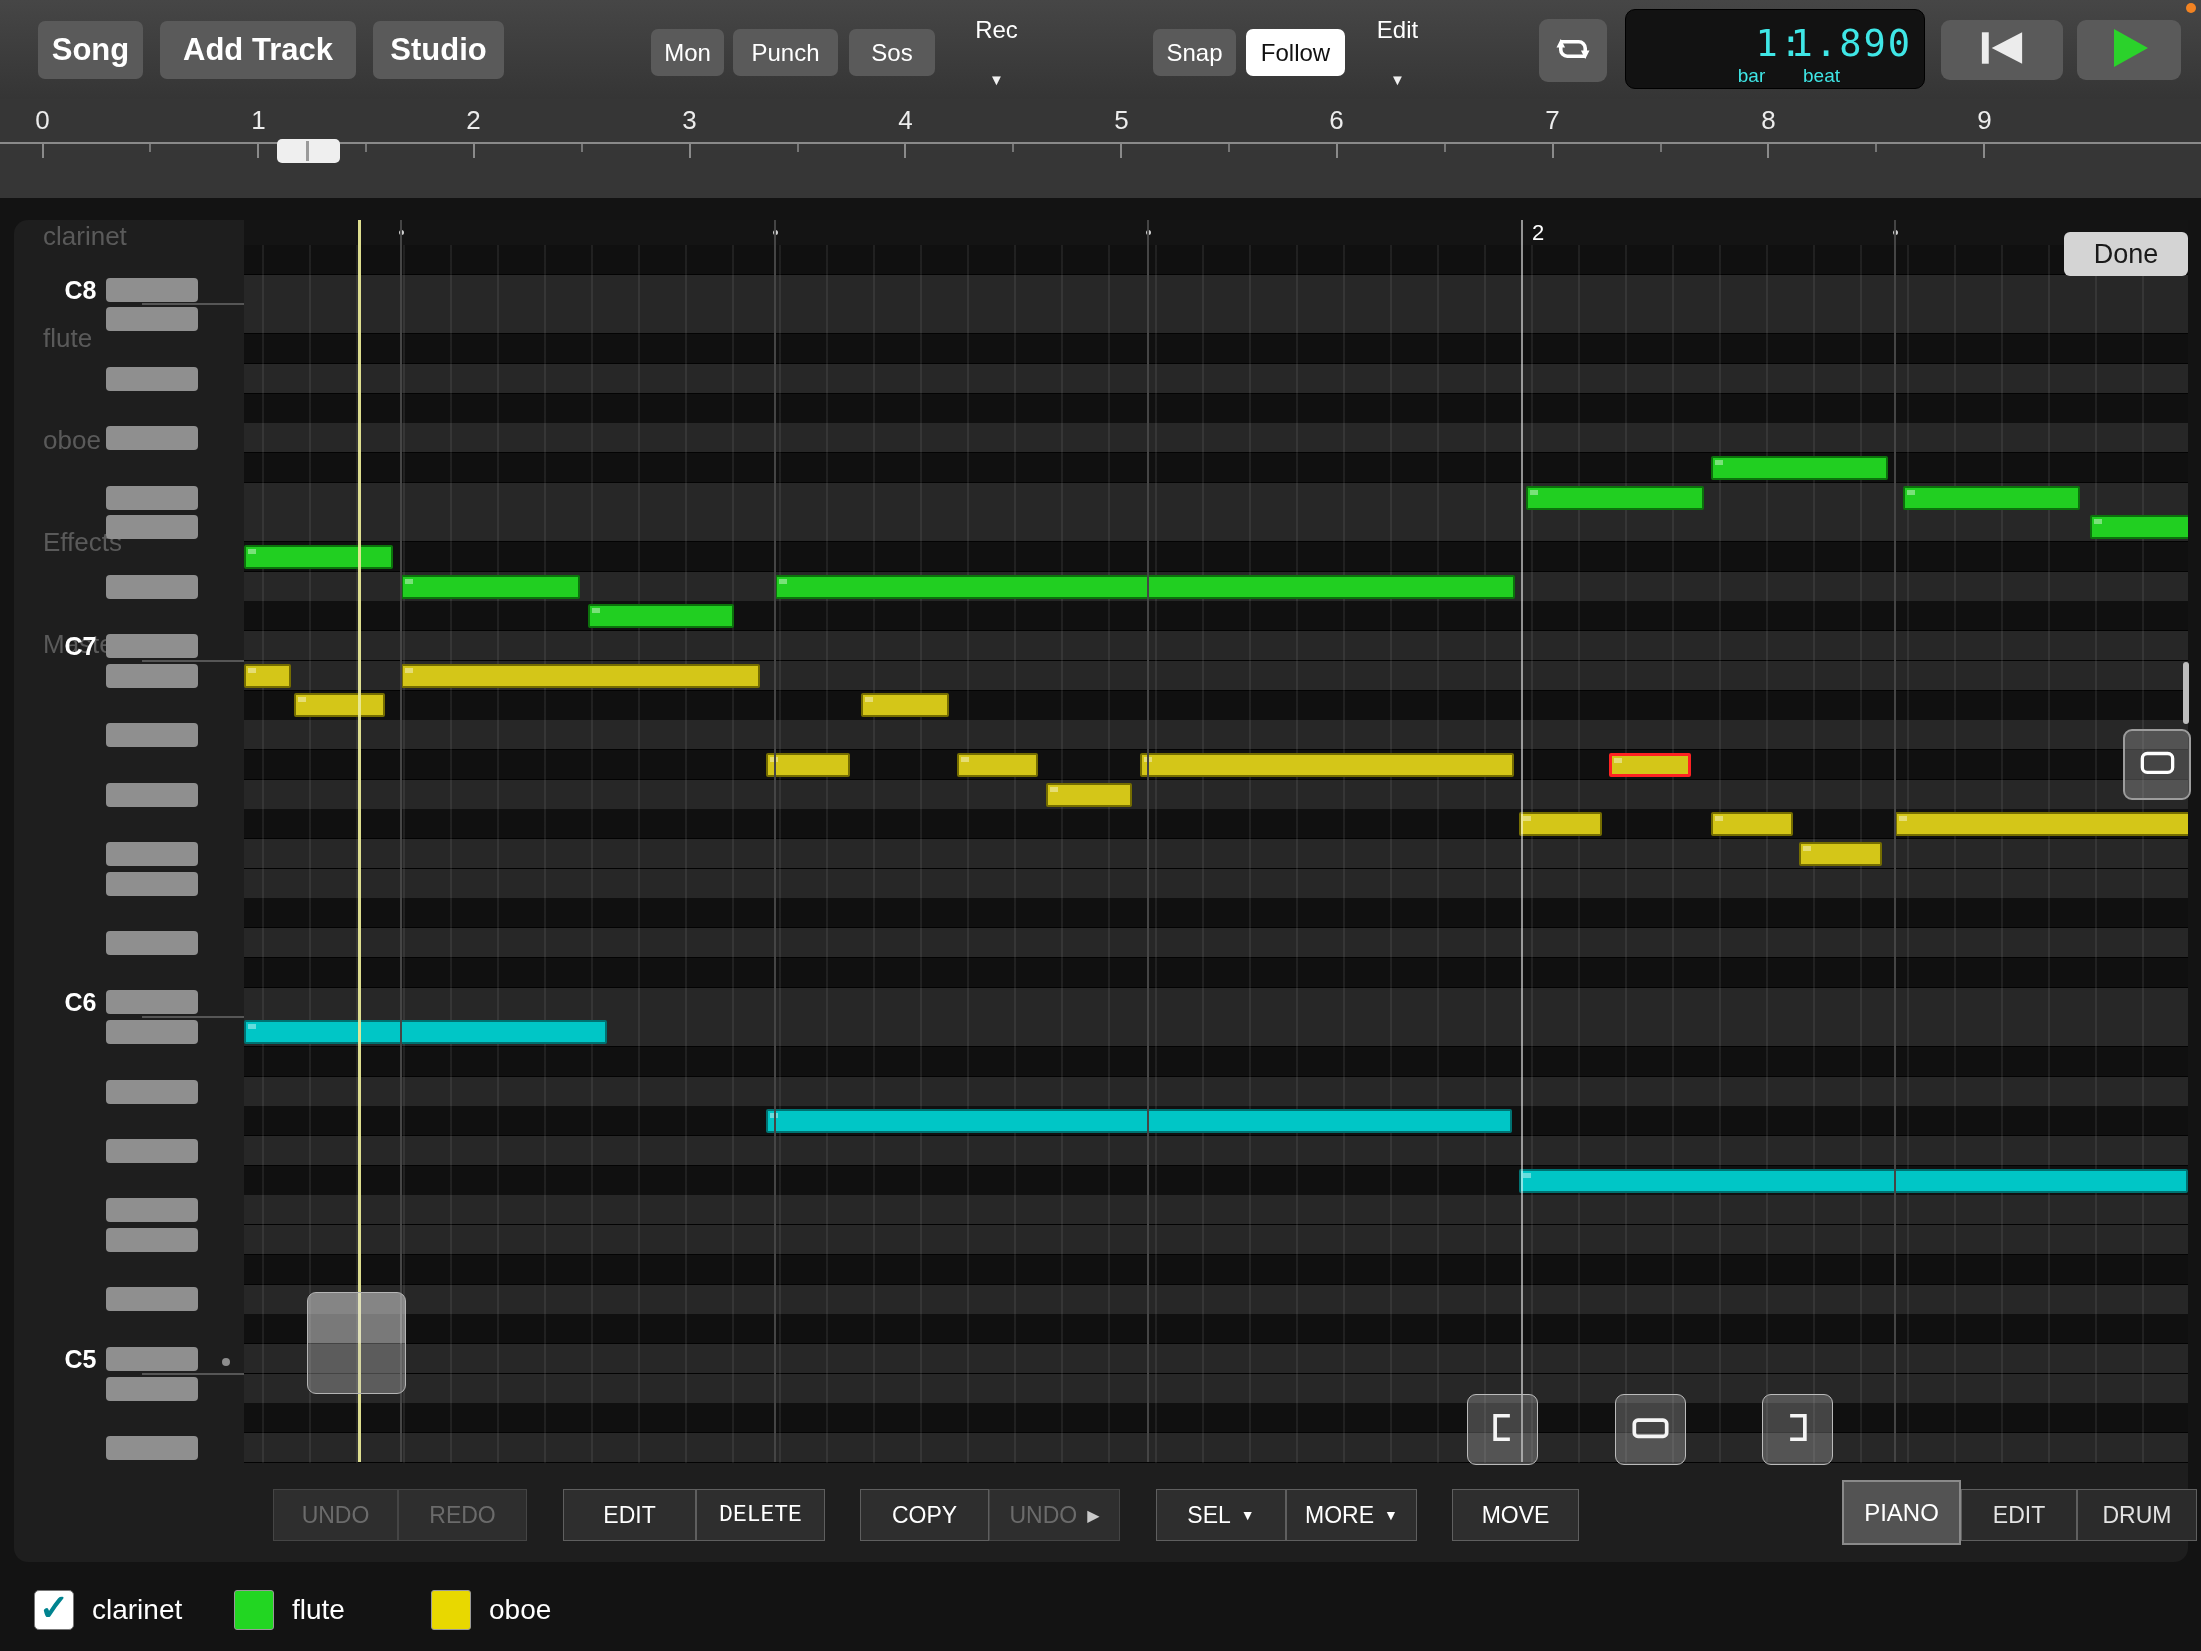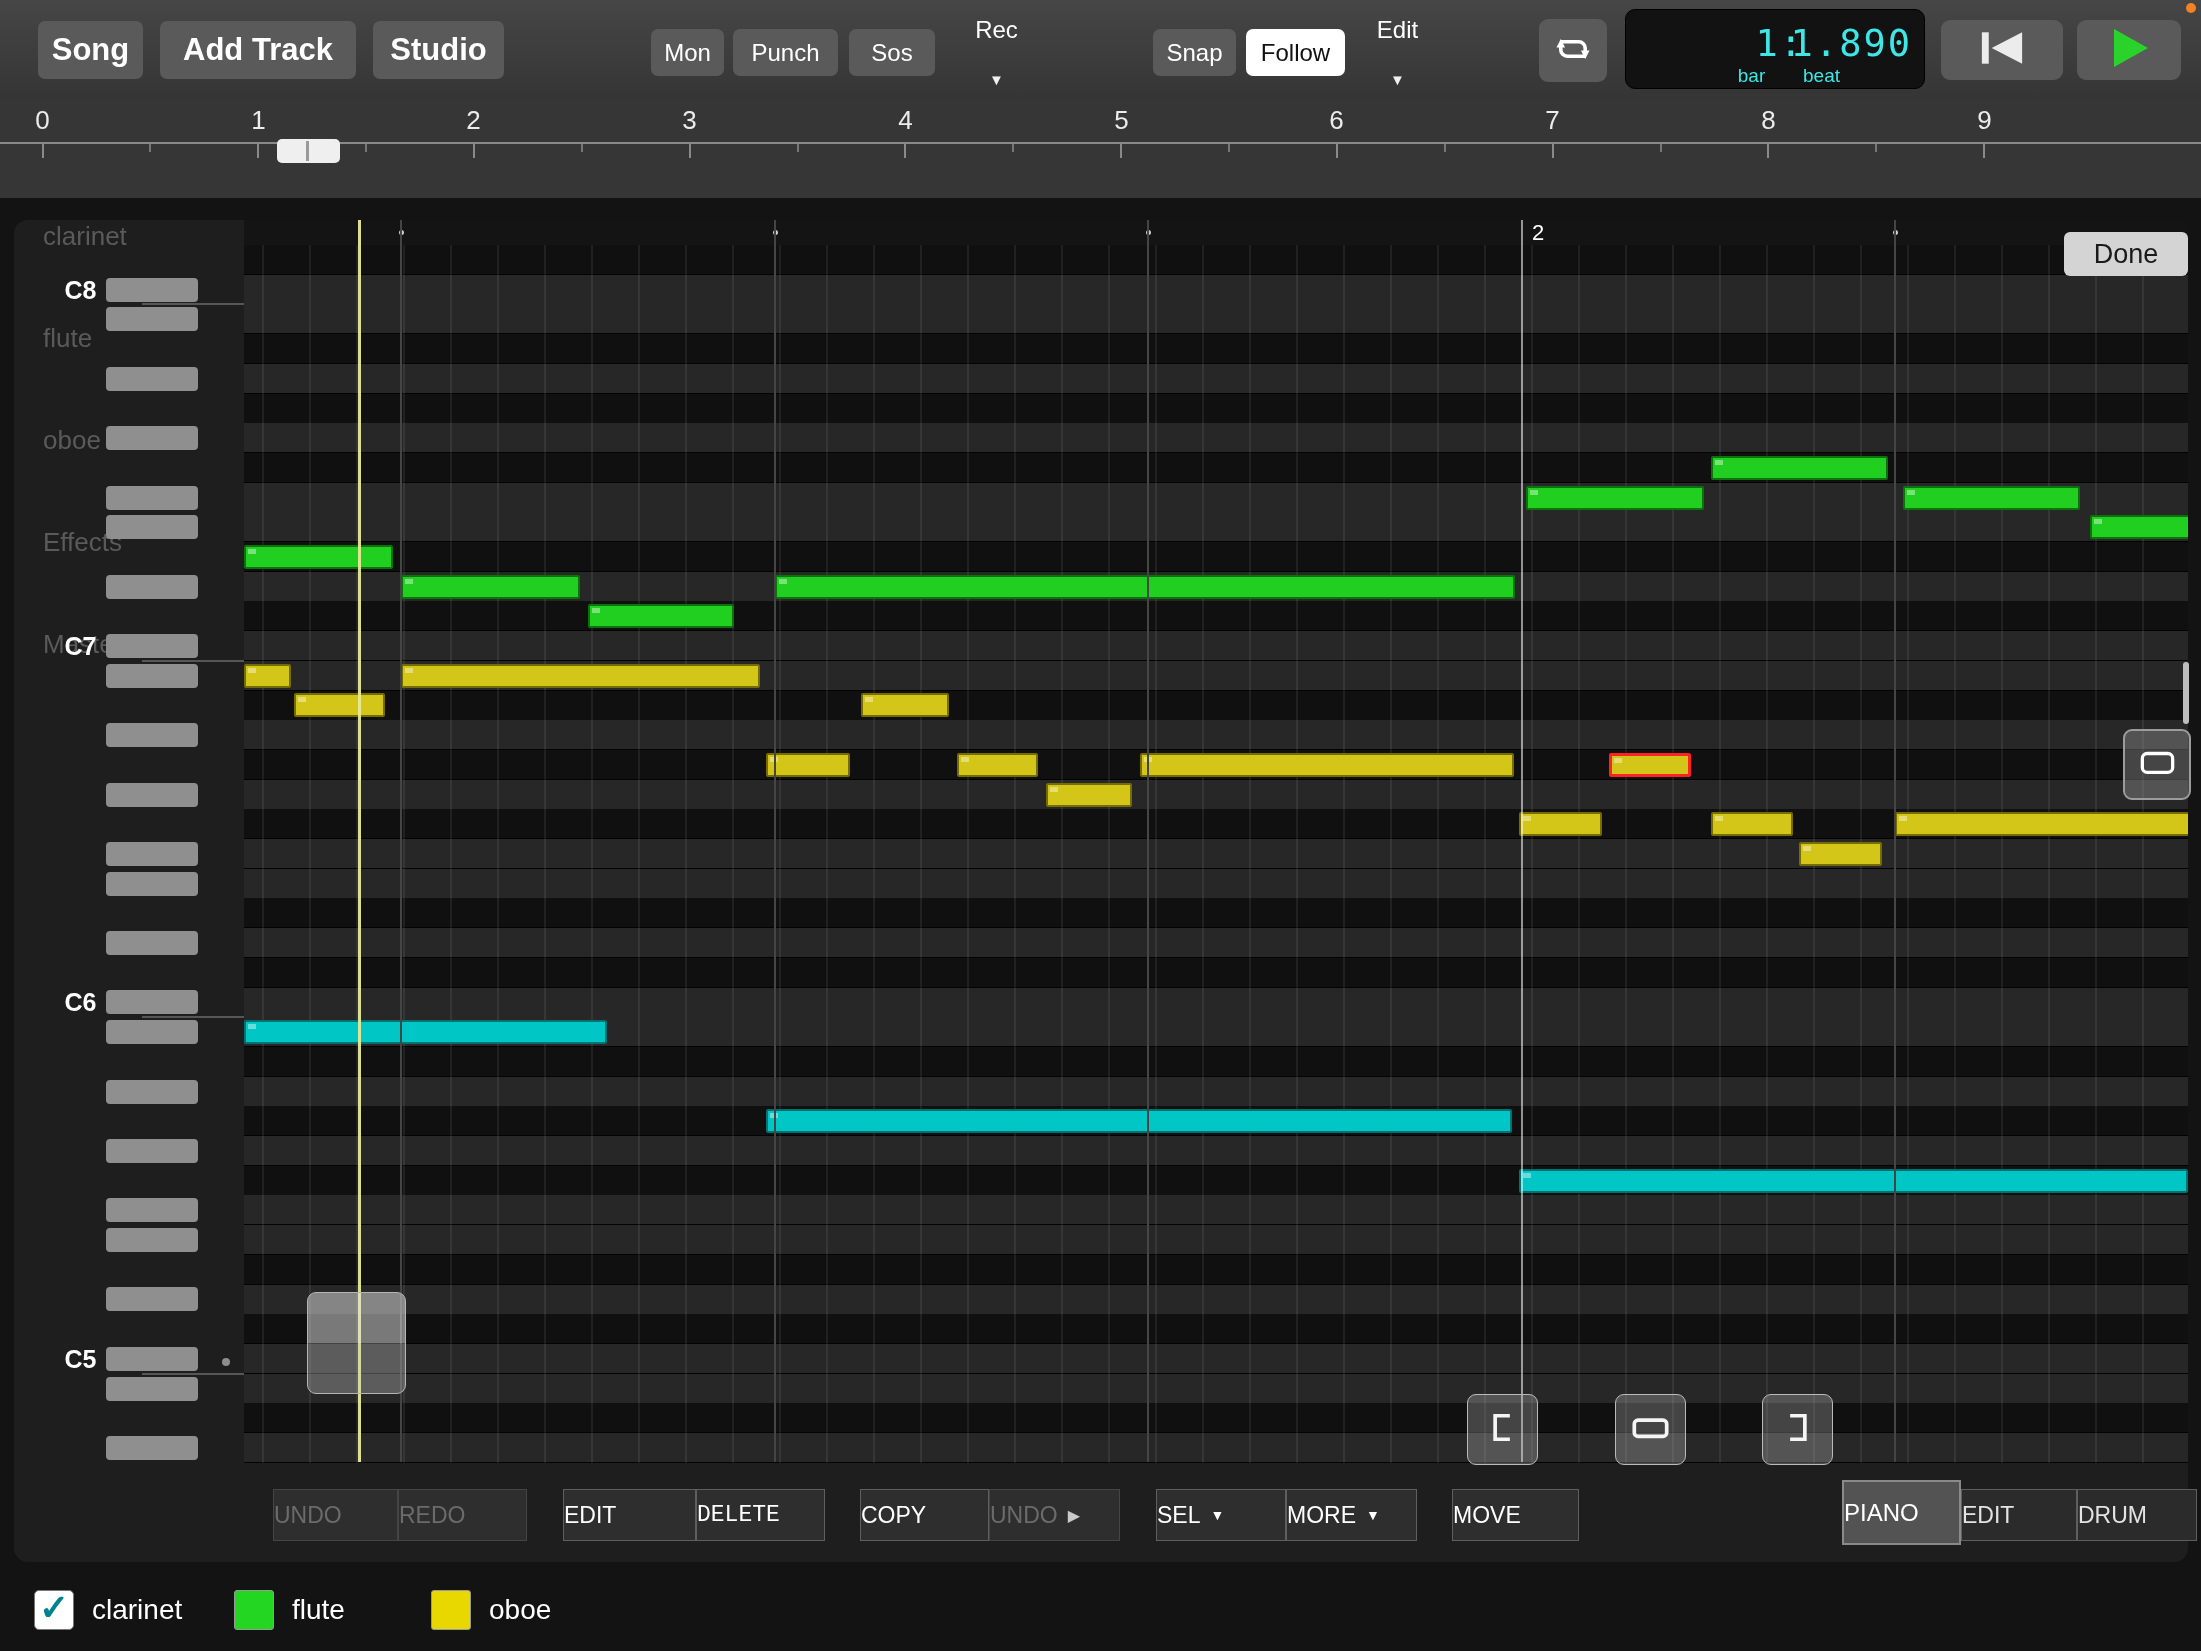--- a/index.html
+++ b/index.html
@@ -91,21 +91,21 @@
   .dragsq{position:absolute;left:307px;top:1292px;width:99px;height:102px;background:rgba(200,200,200,0.33);
           border:1px solid #b5b5b5;border-radius:9px;box-sizing:border-box;}
   .dragsq .half{position:absolute;left:0;top:0;width:100%;height:50%;background:rgba(255,255,255,0.25);border-radius:8px 8px 0 0;}
   .c5dot{position:absolute;left:222px;top:1358px;width:8px;height:8px;border-radius:50%;background:#8d8d8d;}
   .bracket{position:absolute;top:1394px;width:71px;height:71px;background:rgba(190,190,190,0.30);
            border:1px solid #bbb;border-radius:9px;box-sizing:border-box;display:flex;align-items:center;justify-content:center;}
   .bk1{left:1467px;} .bk2{left:1615px;} .bk3{left:1762px;}
 
   
   .ebtn{position:absolute;top:1489px;height:52px;background:#2e2e2e;border:1px solid #5f5f5f;color:#fff;
-        font-size:23px;display:flex;align-items:center;box-sizing:border-box;gap:10px;}
+        font-size:23px;display:flex;align-items:center;justify-content:center;box-sizing:border-box;gap:10px;}
   .ebtn.dis{color:#6b6b6b;border-color:#454545;}
   .e-undo{left:273px;width:125px;} .e-redo{left:398px;width:129px;}
   .e-edit{left:563px;width:133px;} .e-del{left:696px;width:129px;font-family:Liberation Mono, monospace;}
   .e-copy{left:860px;width:129px;} .e-paste{left:989px;width:131px;}
   .e-sel{left:1156px;width:130px;} .e-more{left:1286px;width:131px;}
   .e-move{left:1452px;width:127px;}
   .e-piano{left:1842px;width:119px;top:1480px;height:65px;background:#535353;border:2px solid #8a8a8a;font-size:24px;}
   .e-score{left:1961px;width:116px;background:#2b2b2b;color:#e3e3e3;}
   .e-drum{left:2077px;width:120px;background:#2b2b2b;color:#e3e3e3;}
   .smalltri{font-size:14px;color:#fff;}

